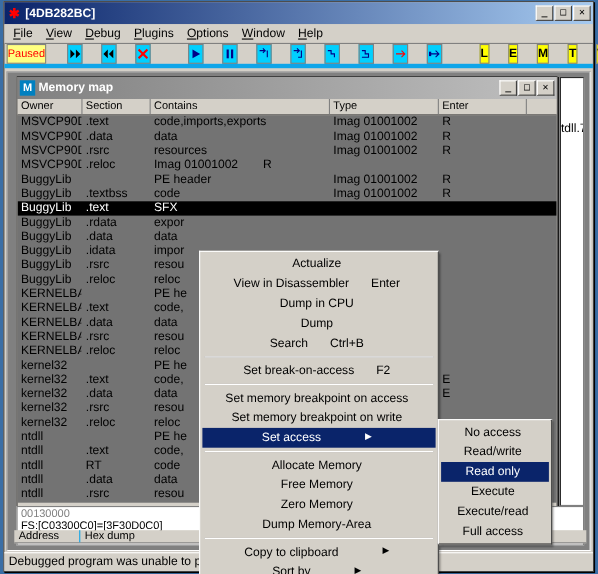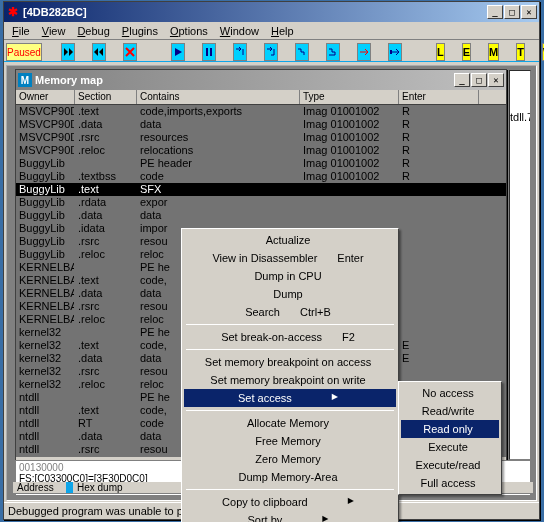--- a/index.html
+++ b/index.html
@@ -7,21 +7,21 @@
 .win { position: absolute; background: #d4d0c8; border: 1px solid #404040; box-shadow: 1px 1px 0 #000; }
 .outer { left: 3px; top: 1px; width: 537px; height: 519px; }
 .titlebar { height: 20px; background: linear-gradient(to right, #0a246a, #a6caf0); display: flex; align-items: center; padding: 0 2px; color: #fff; font-size: 11px; font-weight: bold; }
 .titlebar.inactive { background: linear-gradient(to right, #808080, #c0c0c0); }
 .titlebar .ticon { width: 14px; height: 14px; margin-right: 3px; display: flex; align-items: center; justify-content: center; font-size: 12px; }
 .titlebar .spacer { flex: 1; }
 .tbtn { width: 16px; height: 14px; background: #d4d0c8; border: 1px solid #fff; border-right-color: #404040; border-bottom-color: #404040; margin-left: 1px; display: flex; align-items: center; justify-content: center; font-size: 9px; font-family: "Marlett", monospace; color: #000; cursor: pointer; }
 .menubar { height: 18px; display: flex; align-items: center; padding: 1px 2px; font-size: 11px; background: #d4d0c8; border-bottom: 1px solid #808080; }
 .menubar span { padding: 1px 6px; cursor: pointer; }
 .menubar span u { text-decoration: underline; }
-.toolbar { height: 22px; display: flex; align-items: flex-end; padding: 0 2px; gap: 17px; border-bottom: 1px solid #0ea5e9; }
+.toolbar { height: 22px; display: flex; align-items: flex-end; padding: 0 2px; gap: 17px; border-bottom: 4px solid #0ea5e9; }
 .paused { width: 44px; height: 18px; border: 1px solid #808080; background: #ffff80; color: #f00; font-size: 10px; display: flex; align-items: center; justify-content: center; margin-right: 2px; }
 .tb { width: 18px; height: 18px; border: 1px solid #808080; background: #d4d0c8; display: flex; align-items: center; justify-content: center; cursor: pointer; }
 .tb.blue { background: #00d0ff; }
 .tb.yel { background: #ffff00; font-weight: bold; font-size: 11px; }
 .tb svg { width: 12px; height: 12px; }
 .sep { width: 4px; }
 .mdi { position: absolute; left: 2px; top: 63px; right: 2px; bottom: 18px; background: #808080; border: 1px inset #fff; }
 .memwin { left: 8px; top: 3px; width: 492px; height: 394px; }
 .memhdr { height: 15px; display: flex; background: #d4d0c8; border-bottom: 1px solid #404040; font-size: 10px; }
 .memhdr div { border-right: 1px solid #808080; padding: 1px 3px; overflow: hidden; white-space: nowrap; }
@@ -32,21 +32,21 @@
 .c-own { width: 59px; } .c-sec { width: 62px; } .c-con { width: 163px; } .c-typ { width: 99px; } .c-acc { width: 80px; }
 .ctxmenu { position: absolute; background: #d4d0c8; border: 1px solid #fff; border-right-color: #404040; border-bottom-color: #404040; box-shadow: 2px 2px 2px rgba(0,0,0,0.4); font-size: 11px; padding: 2px; z-index: 100; }
 .ctxmenu .mi { padding: 3px 20px 3px 16px; display: flex; justify-content: center; gap: 20px; white-space: nowrap; cursor: pointer; }
 .ctxmenu .mi.hl { background: #0a246a; color: #fff; }
 .ctxmenu .msep { height: 1px; background: #808080; margin: 3px 2px; border-bottom: 1px solid #fff; }
 .ctxmenu .arrow::after { content: "▶"; font-size: 8px; }
 .status { position: absolute; bottom: 0; left: 0; right: 0; height: 17px; background: #d4d0c8; border-top: 1px solid #fff; font-size: 11px; padding: 1px 4px; display: flex; align-items: center; }
 .rightpanel { position: absolute; right: 5px; top: 4px; width: 22px; height: 390px; background: #fff; border: 1px inset #808080; font-family: "Courier New", monospace; font-size: 11px; overflow: hidden; padding-top: 40px; }
 .botpanel { position: absolute; left: 8px; bottom: 4px; right: 5px; height: 36px; background: #fff; border: 1px solid #808080; font-family: "Courier New", monospace; font-size: 10px; padding: 1px 3px; }
 .botpanel .hdr { display: flex; gap: 0; font-size: 10px; background: #d4d0c8; margin: -1px -3px 1px -3px; border-bottom: 1px solid #808080; }
-.botpanel .hdr div { border-right: 7px solid #0ea5e9; padding: 0 4px; }
+.botpanel .hdr div { border-right: 1px solid #0ea5e9; padding: 0 4px; }
 </style>
 </head>
 <body>
 
 <div class="win outer">
   <div class="titlebar">
     <span class="ticon" style="color:#f00">✱</span>
     <span>[4DB282BC]</span>
     <span class="spacer"></span>
     <span class="tbtn">_</span>
@@ -169,21 +169,20 @@
           <div class="memrow">
             <div class="c-own">MSVCP90D</div>
             <div class="c-sec">.rsrc</div>
             <div class="c-con">resources</div>
             <div class="c-typ">Imag 01001002</div>
             <div class="c-acc">R</div>
           </div>
           <div class="memrow">
             <div class="c-own">MSVCP90D</div>
             <div class="c-sec">.reloc</div>
-            <div class="c-con">relocations</div>
             <div class="c-typ">Imag 01001002</div>
             <div class="c-acc">R</div>
           </div>
           <div class="memrow">
             <div class="c-own">BuggyLib</div>
             <div class="c-sec"></div>
             <div class="c-con">PE header</div>
             <div class="c-typ">Imag 01001002</div>
             <div class="c-acc">R</div>
           </div>

